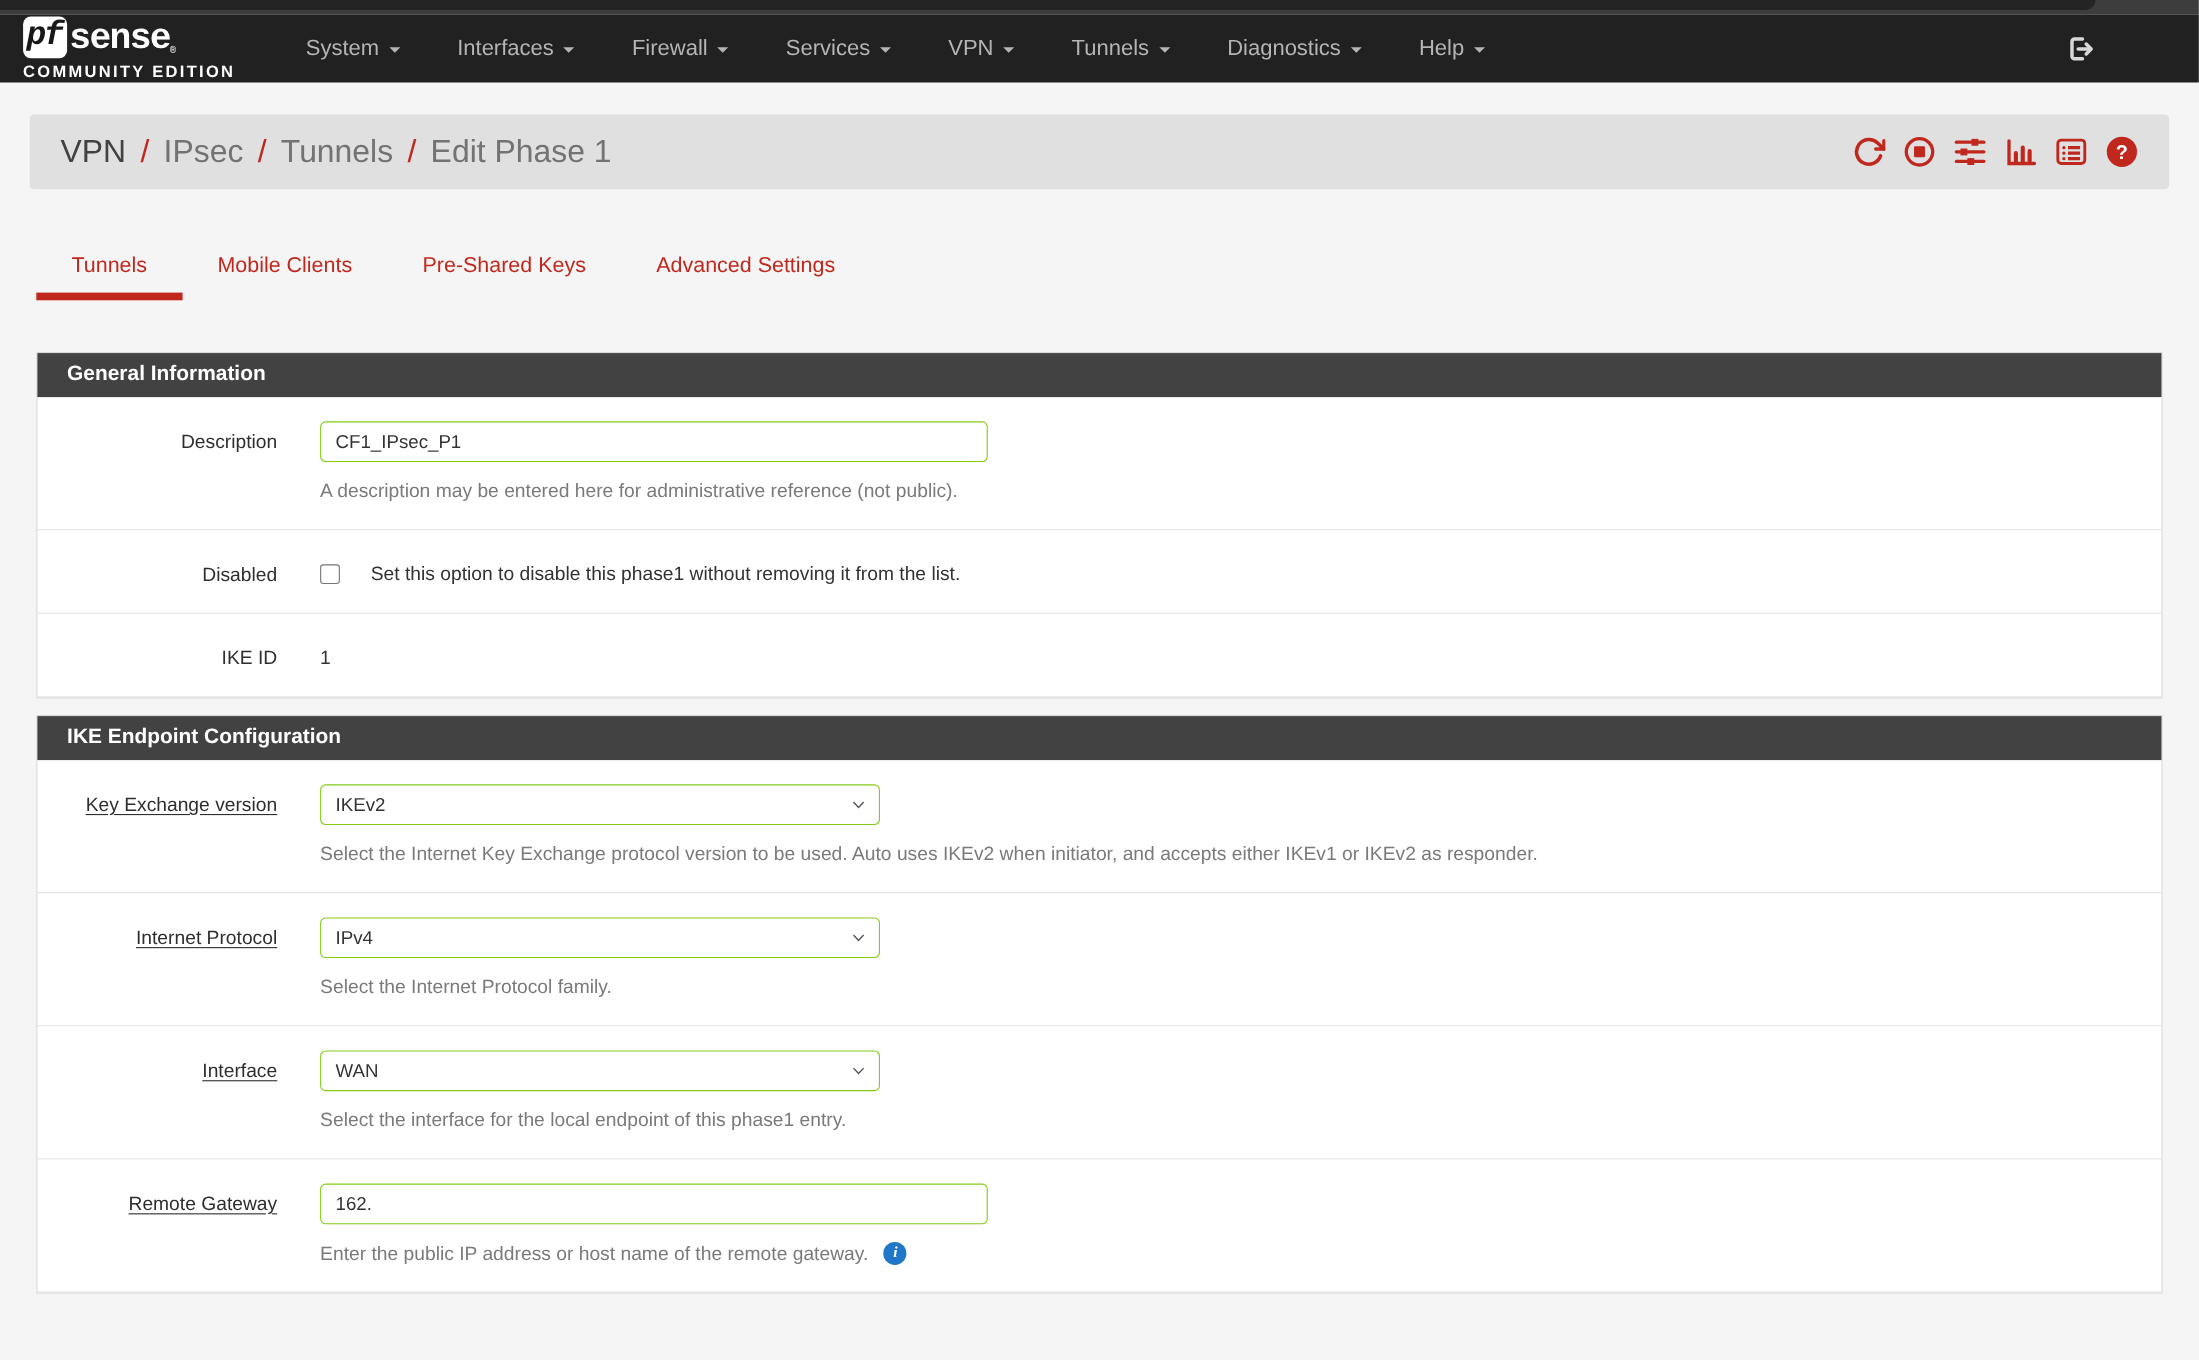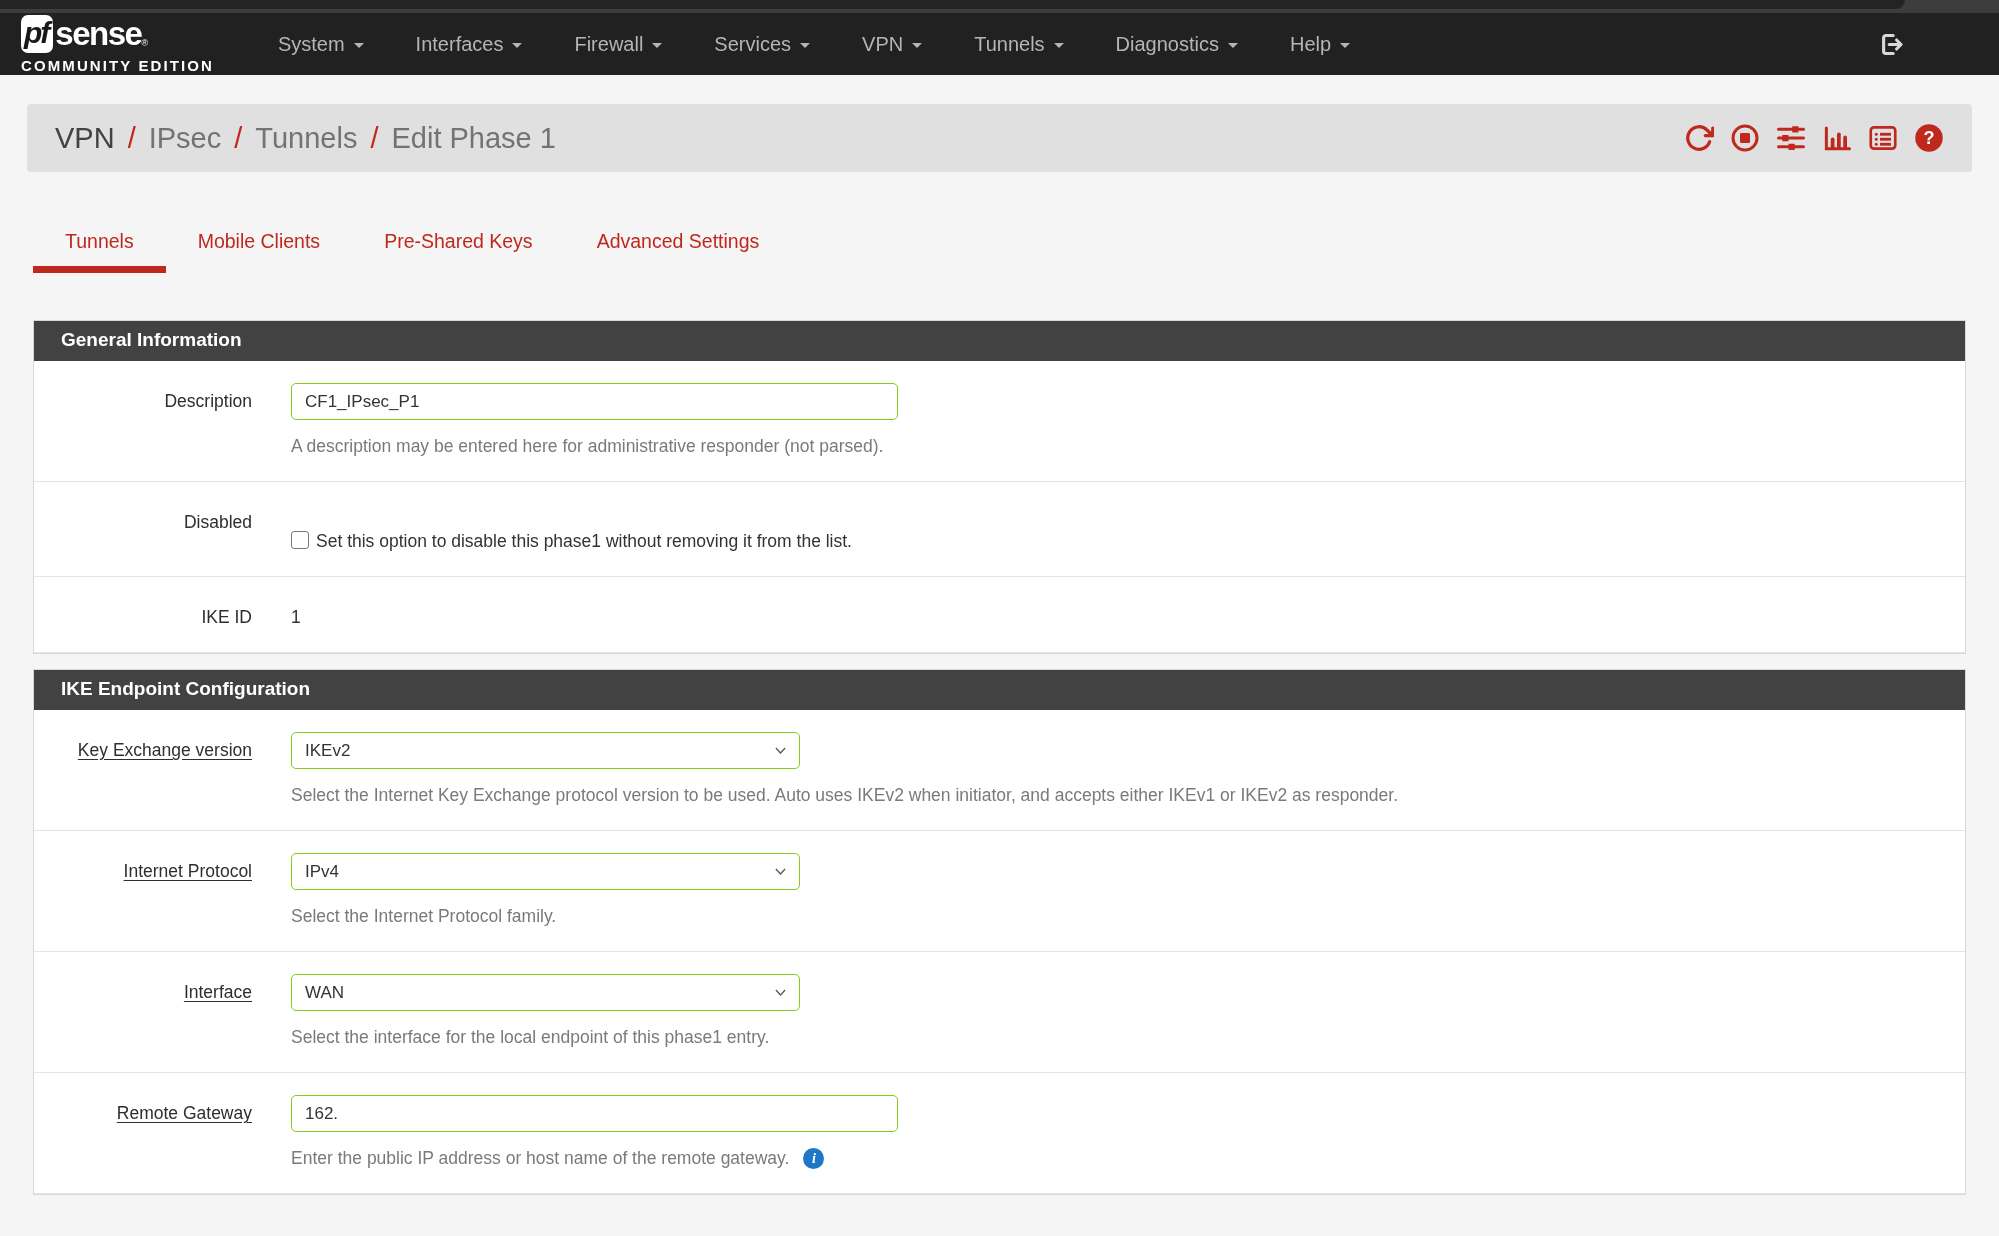--- a/index.html
+++ b/index.html
@@ -9,21 +9,21 @@
     background:#f5f5f5; color:#333;
     font-family:"Liberation Sans", sans-serif;
   }
   
   .topstrip { height:13px; background:#3d3d3d; position:relative; }
   .topstrip .tabremnant { position:absolute; top:0; left:0; height:9px; width:1905px;
     background:#242424; border-radius:0 0 10px 0; }
   
   .navbar { height:62px; background:#212121; display:flex; align-items:center; }
   .brand { margin-left:21px; margin-right:38px; display:flex; flex-direction:column; line-height:1; }
-  .brand-top { display:flex; align-items:flex-start; }
+  .brand-top { display:flex; align-items:center;font-family:Liberation Mono, monospace; }
   .pf-badge { background:#fff; color:#181818; font-weight:bold; font-style:italic;
     font-size:30px; padding:3px 5px 5px 3px; border-radius:7px; letter-spacing:-2px; }
   .sense { color:#fff; font-weight:bold; font-size:33px; letter-spacing:-1.5px; margin-left:2px; margin-top:2px; }
   .reg { color:#fff; font-size:9px; margin-top:24px; }
   .brand-sub { color:#fff; font-size:15px; letter-spacing:2.1px; font-weight:bold; margin-top:5px; }
   .nav-items { display:flex; align-items:center; }
   .nav-item { color:#b5b5b5; font-size:20px; padding:0 26px; display:flex; align-items:center; gap:9px; cursor:pointer; }
   .caret { width:0; height:0; border-left:5px solid transparent; border-right:5px solid transparent; border-top:5px solid #b5b5b5; margin-top:2px; }
   .logout { margin-left:auto; margin-right:94px; color:#d8d8d8; width:27px; height:27px; cursor:pointer; }
   .logout svg { width:100%; height:100%; }
@@ -49,21 +49,21 @@
   .lbl { flex:0 0 218px; text-align:right; font-weight:normal; font-size:17.5px; padding-top:8px; color:#2e2e2e; }
   .lbl.u { text-decoration:underline; text-underline-offset:3px; }
   .fcontent { margin-left:39px; flex:1; }
   .txt-input { width:607px; height:37px; border:1px solid #84cc16; border-radius:5px;
     font-size:17px; padding:0 13px; color:#333; font-family:inherit; background:#fff; }
   .select-wrap { position:relative; width:509px; }
   select.txt-input { appearance:none; -webkit-appearance:none; width:100%; }
   .chev { position:absolute; right:11px; top:10px; width:17px; height:17px; pointer-events:none; color:#555; }
   .chev svg { width:100%; height:100%; }
   .help { margin-top:16px; font-size:17.5px; color:#7a7a7a; display:flex; align-items:center; gap:14px; }
-  .check-line { display:flex; align-items:flex-start; gap:7px; font-size:17.5px; color:#333; padding-top:7px;margin-top:20px; }
+  .check-line { display:flex; align-items:center; gap:28px; font-size:17.5px; color:#333; padding-top:7px; }
   input[type=checkbox] { appearance:none; -webkit-appearance:none; width:18px; height:18px;
     border:1px solid #767676; border-radius:3px; background:#fff; margin:0; flex:0 0 18px; }
   .static-val { font-size:17.5px; padding-top:8px; }
   .info-icon { width:21px; height:21px; border-radius:50%; background:#2077c8; color:#fff;
     display:inline-flex; align-items:center; justify-content:center; font-size:14px; font-weight:bold;
     font-style:italic; font-family:"Liberation Serif", serif; cursor:pointer; flex:0 0 21px; }
 </style>
 </head>
 <body>
 
@@ -192,21 +192,21 @@
 </div>
 
 <section class="panel">
   <div class="panel-head">General Information</div>
   <div class="panel-body">
     <div class="frow">
       <div class="lbl">Description</div>
       <div class="fcontent">
         <input type="text" class="txt-input" value="CF1_IPsec_P1" style="">
         <div class="help">
-          <span>A description may be entered here for administrative responder (not parsed).</span>
+          <span>A description may be entered here for administrative reference (not public).</span>
         </div>
       </div>
     </div>
     <div class="frow">
       <div class="lbl">Disabled</div>
       <div class="fcontent">
         <label class="check-line">
           <input type="checkbox" style="">
           <span>Set this option to disable this phase1 without removing it from the list.</span>
         </label>

